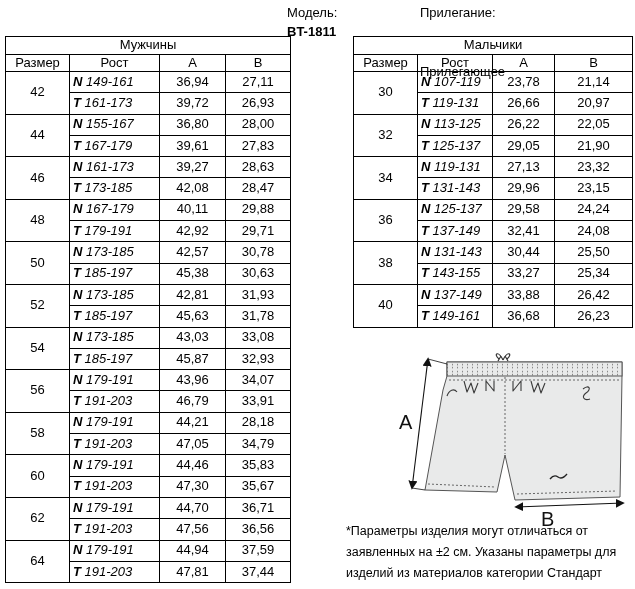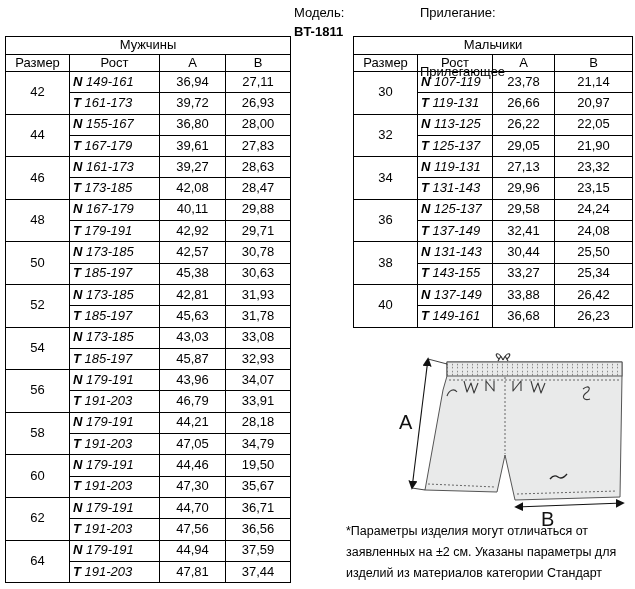--- a/index.html
+++ b/index.html
@@ -1,21 +1,21 @@
 <!DOCTYPE html>
 <html><head>
 <meta charset="utf-8">
 <style>
   html,body{margin:0;padding:0;}
   body{
     width:635px;height:589px;position:relative;background:#ffffff;
     font-family:"Liberation Sans", sans-serif;color:#000;overflow:hidden;
   }
   .top-header{position:absolute;top:3px;left:0;width:635px;font-size:13px;line-height:19px;}
-  .model-block{position:absolute;left:294px;top:0;}
+  .model-block{position:absolute;left:287px;top:0;}
   .fit-block{position:absolute;left:420px;top:0;}
   .hdr-line2{font-weight:normal;margin-top:40px;}
   .bold{font-weight:bold;}
 
   table.size-table{
     position:absolute;border-collapse:collapse;table-layout:fixed;
     border:1.5px solid #000;font-size:13px;
   }
   table.size-table td{
     border:1px solid #000;text-align:center;vertical-align:middle;
@@ -162,21 +162,21 @@
       </tr>
       <tr class="data-row">
         <td class="rost-cell"><b>T</b> 191-203</td>
         <td class="num-cell">47,05</td>
         <td class="num-cell">34,79</td>
       </tr>
       <tr class="data-row">
         <td class="size-cell" rowspan="2">60</td>
         <td class="rost-cell"><b>N</b> 179-191</td>
         <td class="num-cell">44,46</td>
-        <td class="num-cell">19,50</td>
+        <td class="num-cell">35,83</td>
       </tr>
       <tr class="data-row">
         <td class="rost-cell"><b>T</b> 191-203</td>
         <td class="num-cell">47,30</td>
         <td class="num-cell">35,67</td>
       </tr>
       <tr class="data-row">
         <td class="size-cell" rowspan="2">62</td>
         <td class="rost-cell"><b>N</b> 179-191</td>
         <td class="num-cell">44,70</td>

